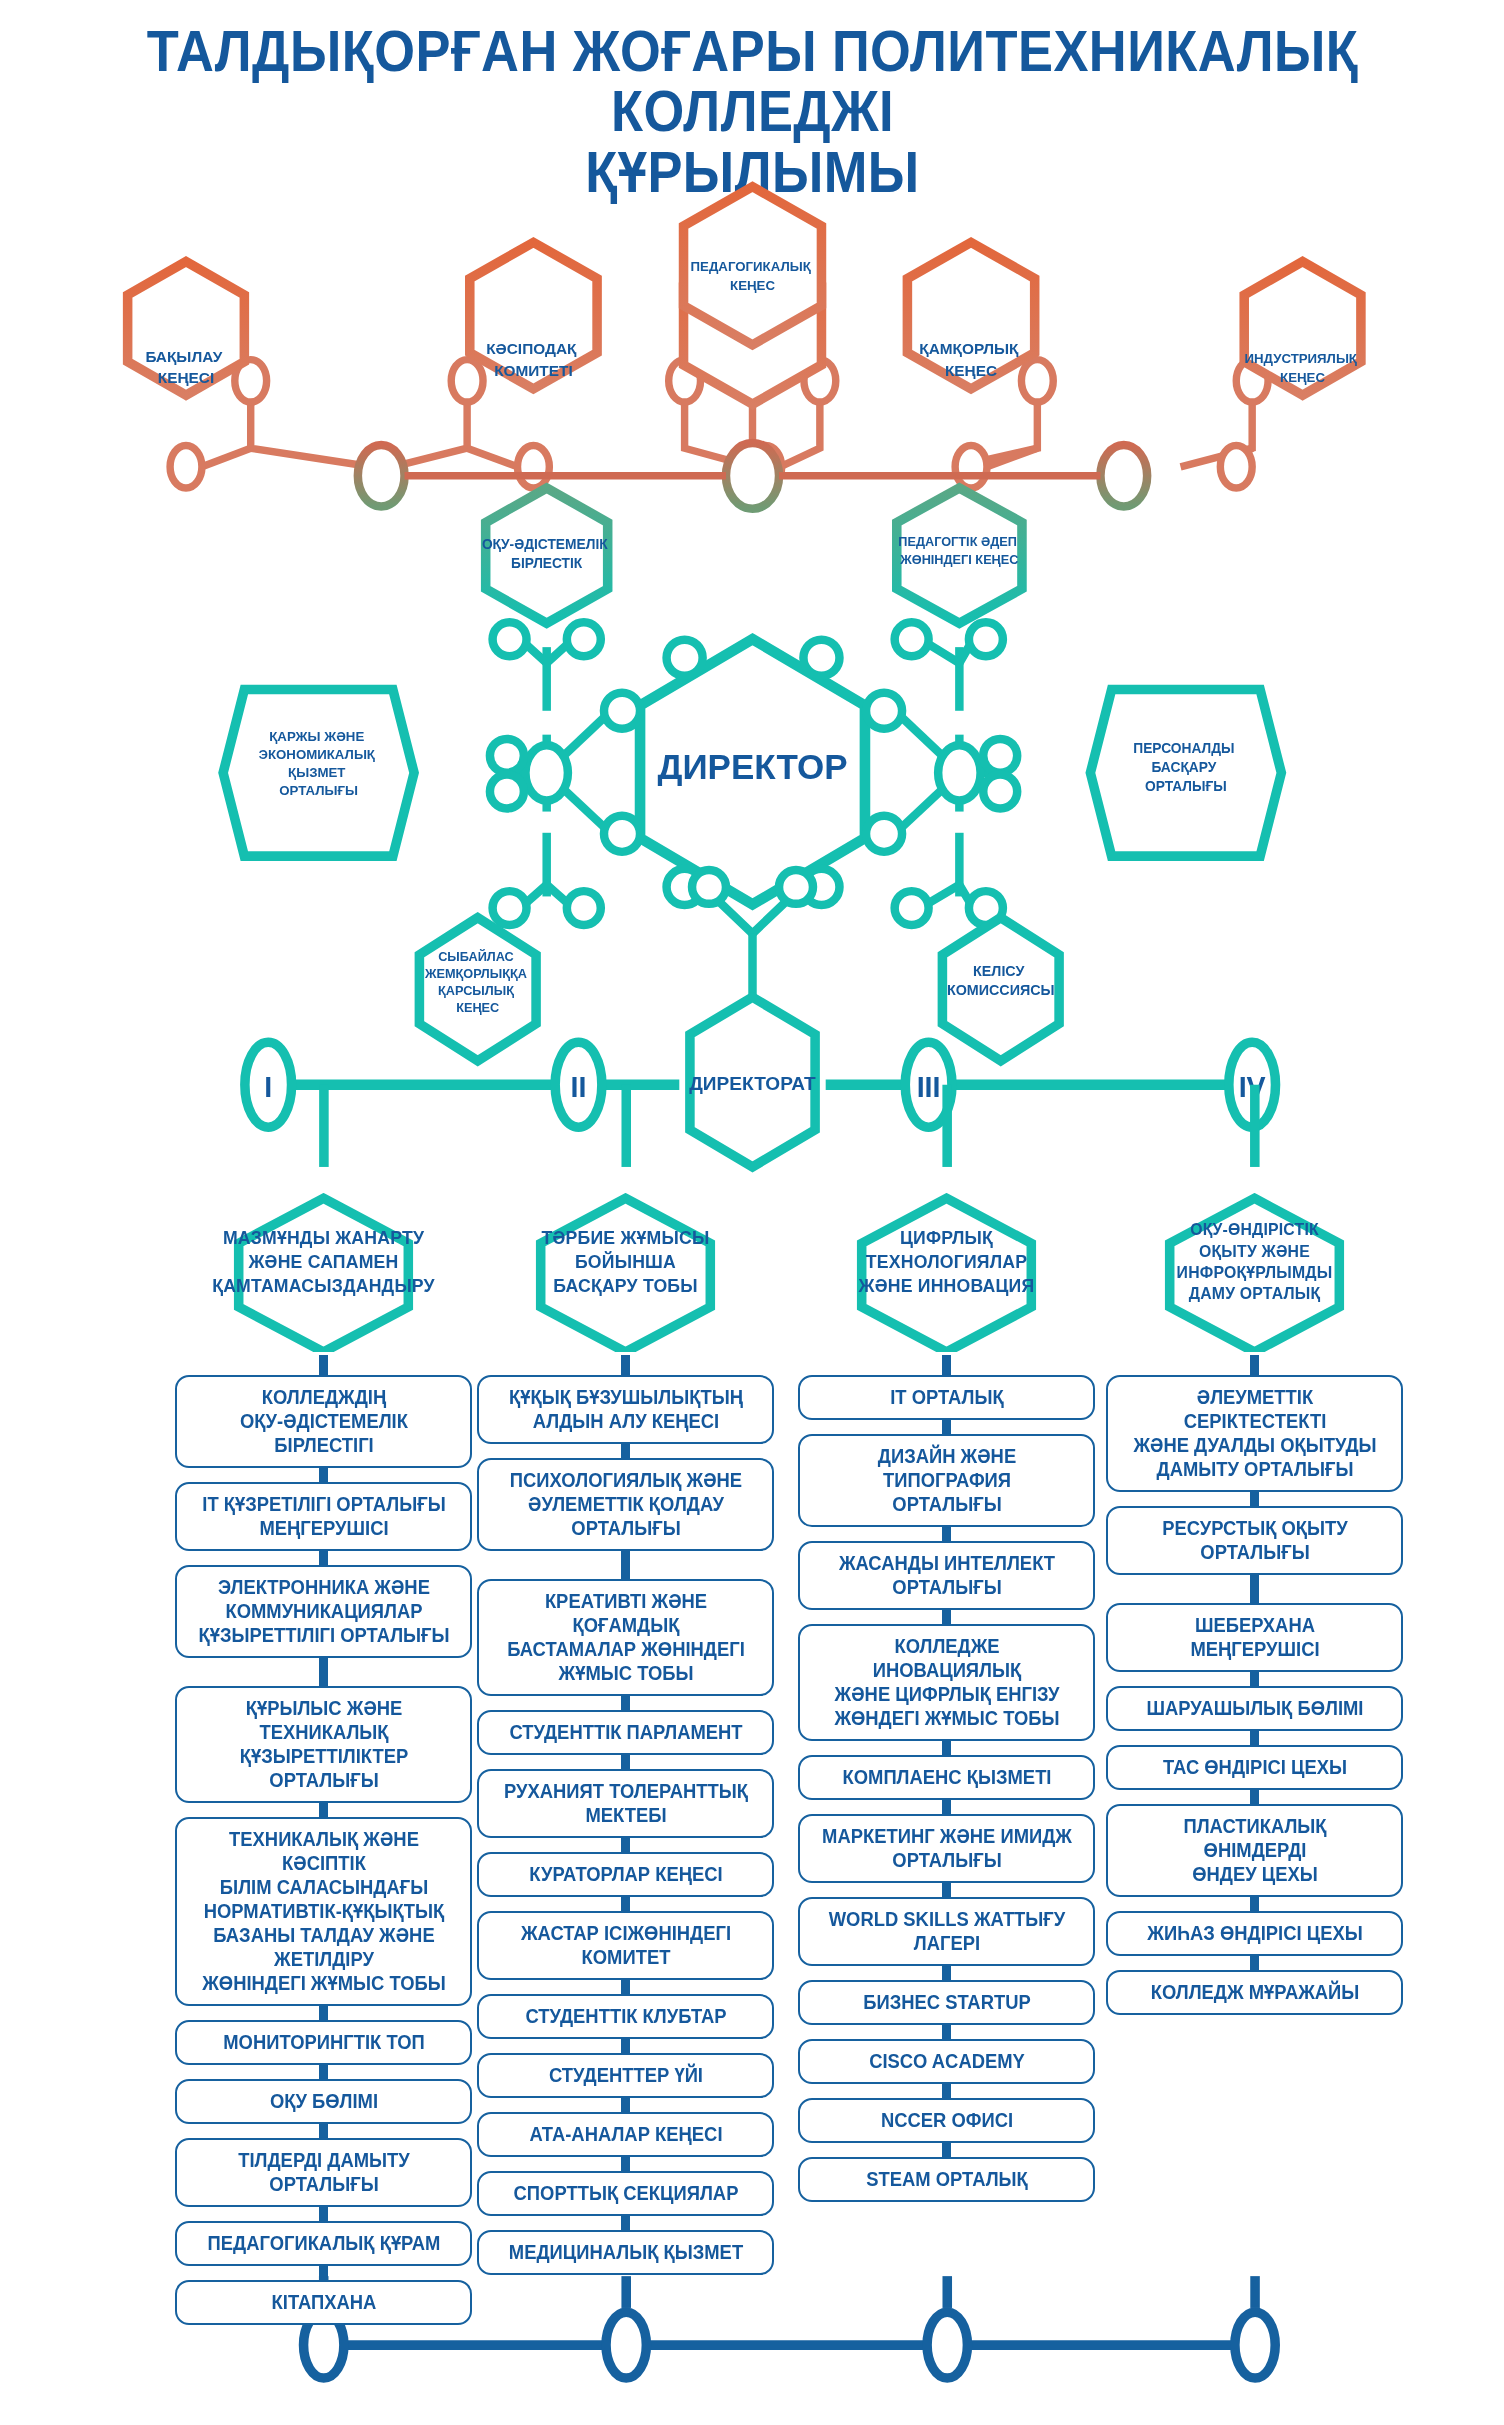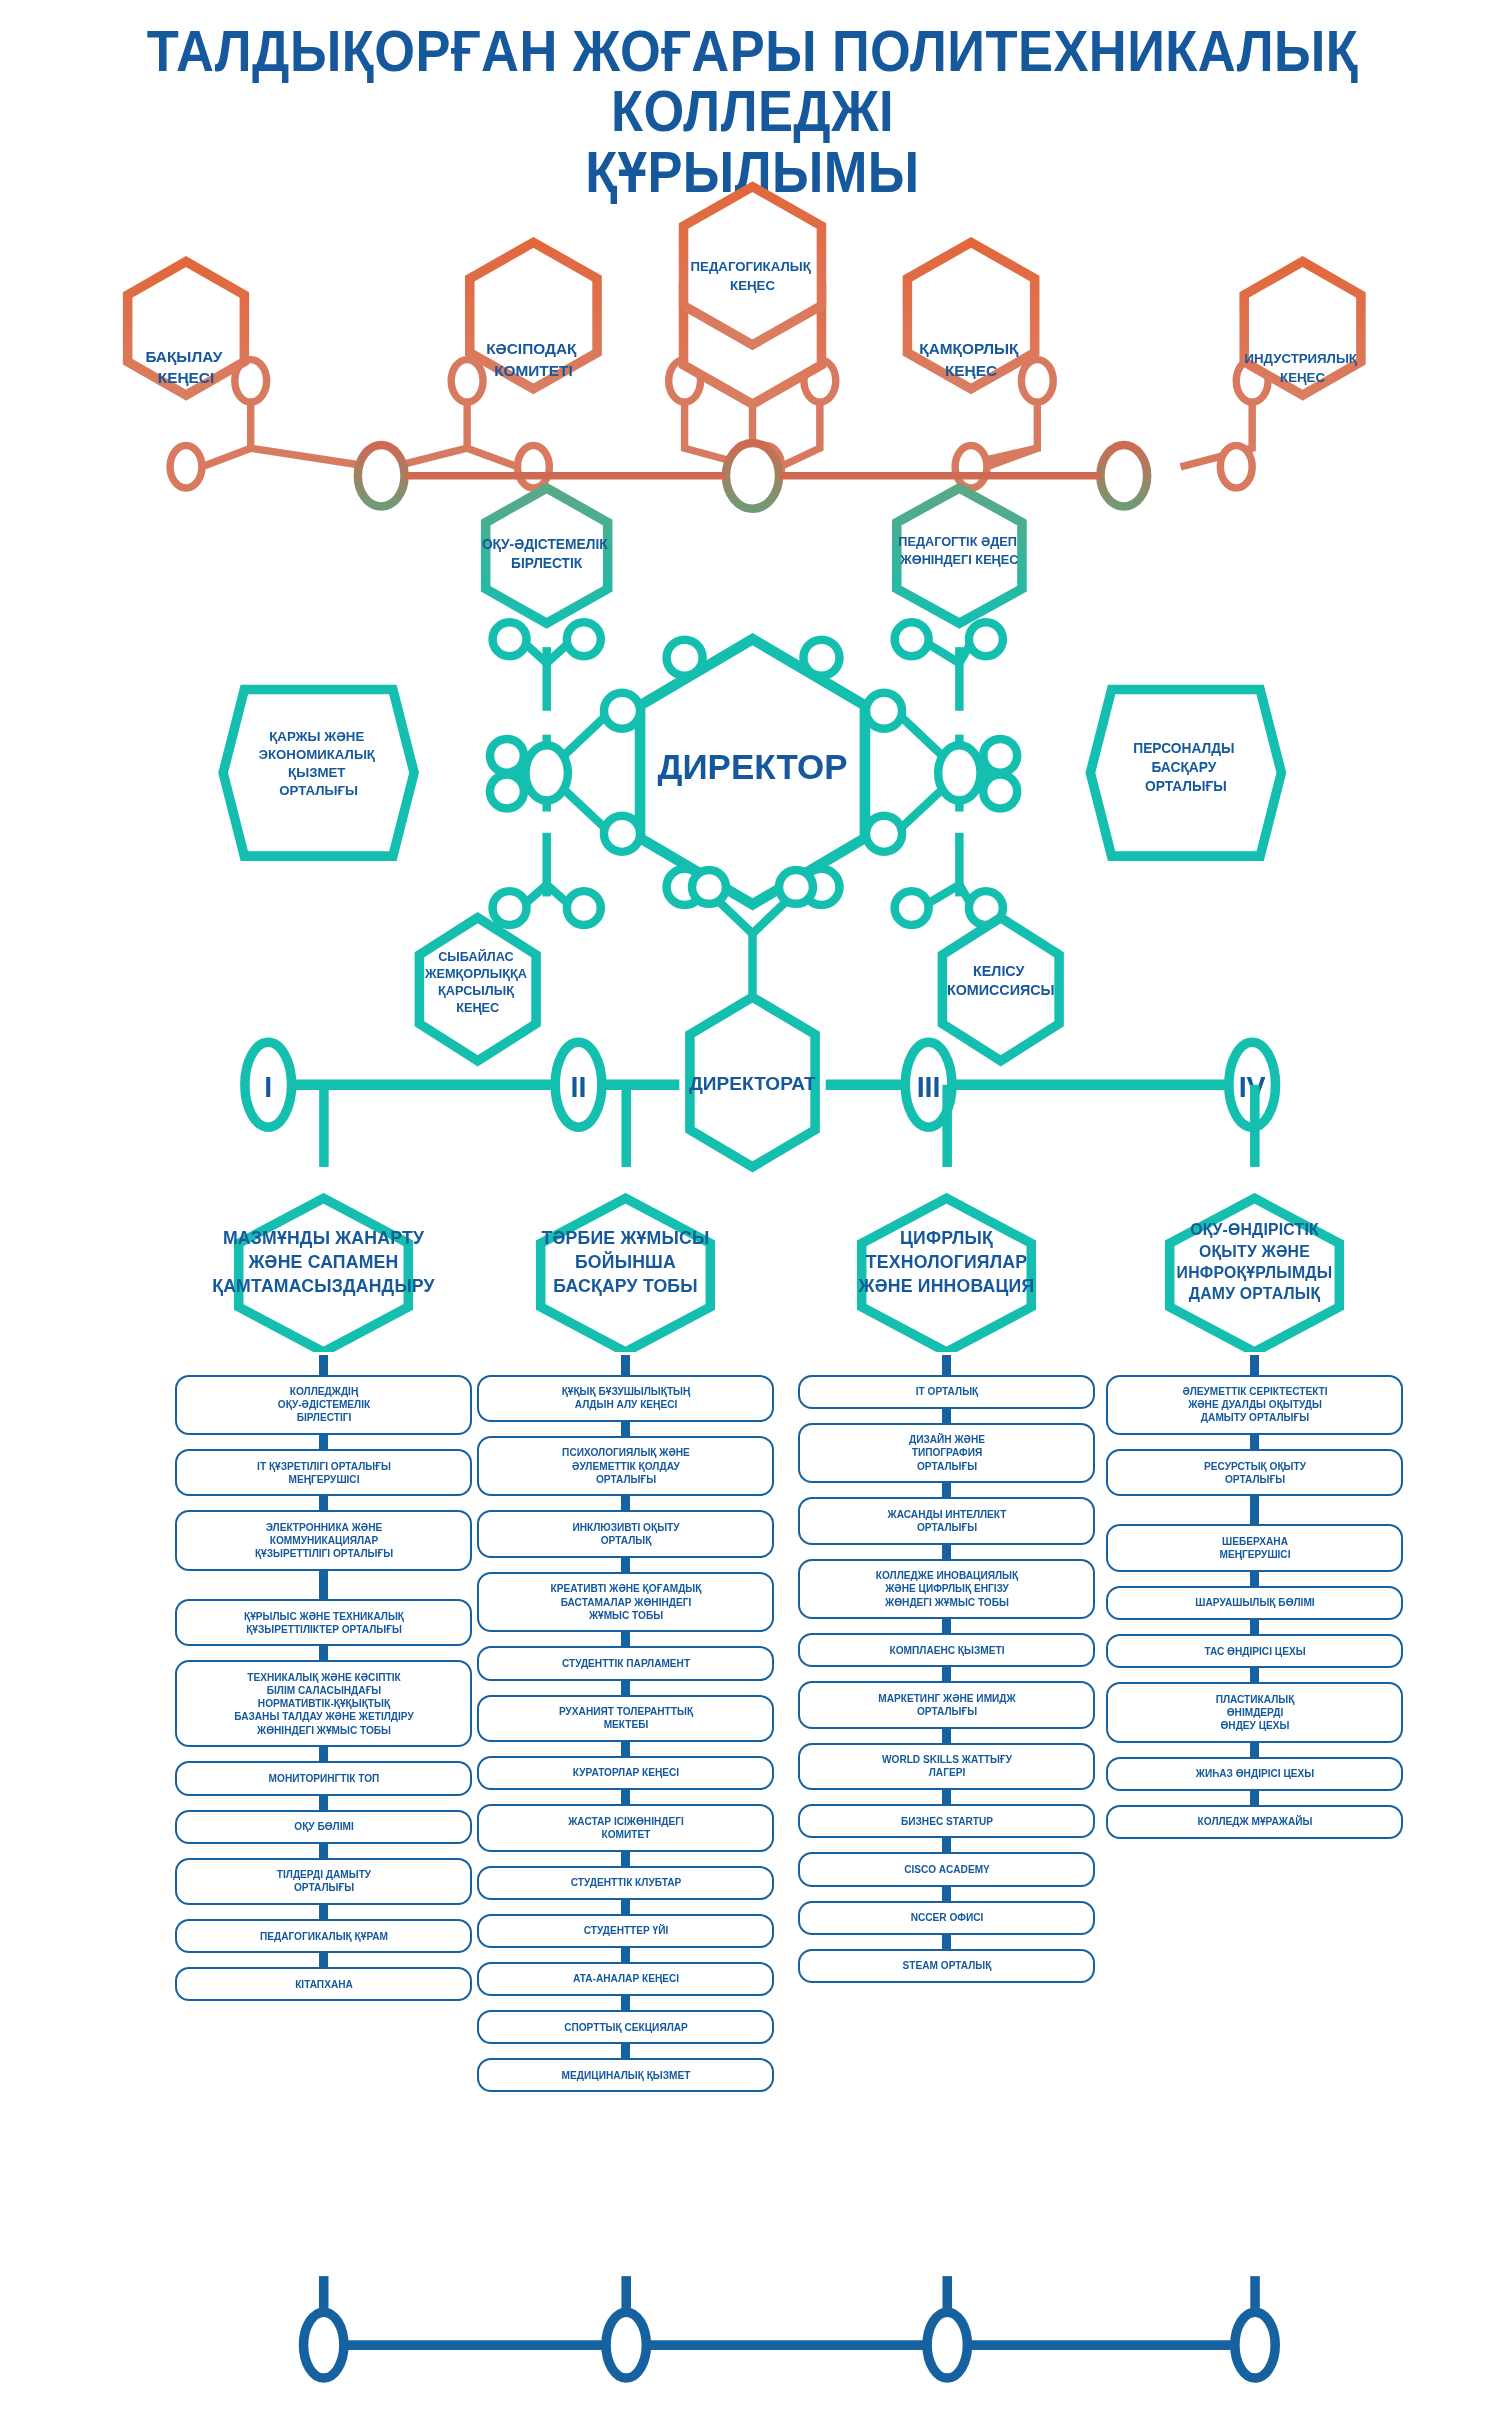--- a/index.html
+++ b/index.html
@@ -54,21 +54,21 @@
   }
 
   .items{position:relative;margin-top:8.5px;}
   .item{
     position:relative;
     border:2.7px solid #16619f;
     border-radius:14px;
     background:#fff;
     color:#15589c;
     font-weight:bold;
-    font-size:11px;
+    font-size:20px;
     line-height:1.2;
     text-align:center;
     padding:8.5px 8.5px;
     box-sizing:border-box;
     margin:0 auto;
     z-index:2;
   }
   .item .t{display:block;transform:scaleX(0.92);transform-origin:50% 50%;}
   .gap{height:14px;position:relative;}
   .gap::before{
@@ -443,23 +443,20 @@
       <div class="items">
           <div class="headlink"></div>
           <div class="item">
             <span class="t">ҚҰҚЫҚ БҰЗУШЫЛЫҚТЫҢ<br>АЛДЫН АЛУ КЕҢЕСІ</span>
           </div>
           <div class="gap"></div>
           <div class="item">
             <span class="t">ПСИХОЛОГИЯЛЫҚ ЖӘНЕ<br>ӘУЛЕМЕТТІК ҚОЛДАУ<br>ОРТАЛЫҒЫ</span>
           </div>
           <div class="gap"></div>
-          <div class="item">
-            <span class="t">ИНКЛЮЗИВТІ ОҚЫТУ<br>ОРТАЛЫҚ</span>
-          </div>
           <div class="gap"></div>
           <div class="item">
             <span class="t">КРЕАТИВТІ ЖӘНЕ ҚОҒАМДЫҚ<br>БАСТАМАЛАР ЖӨНІНДЕГІ<br>ЖҰМЫС ТОБЫ</span>
           </div>
           <div class="gap"></div>
           <div class="item">
             <span class="t">СТУДЕНТТІК ПАРЛАМЕНТ</span>
           </div>
           <div class="gap"></div>
           <div class="item">

